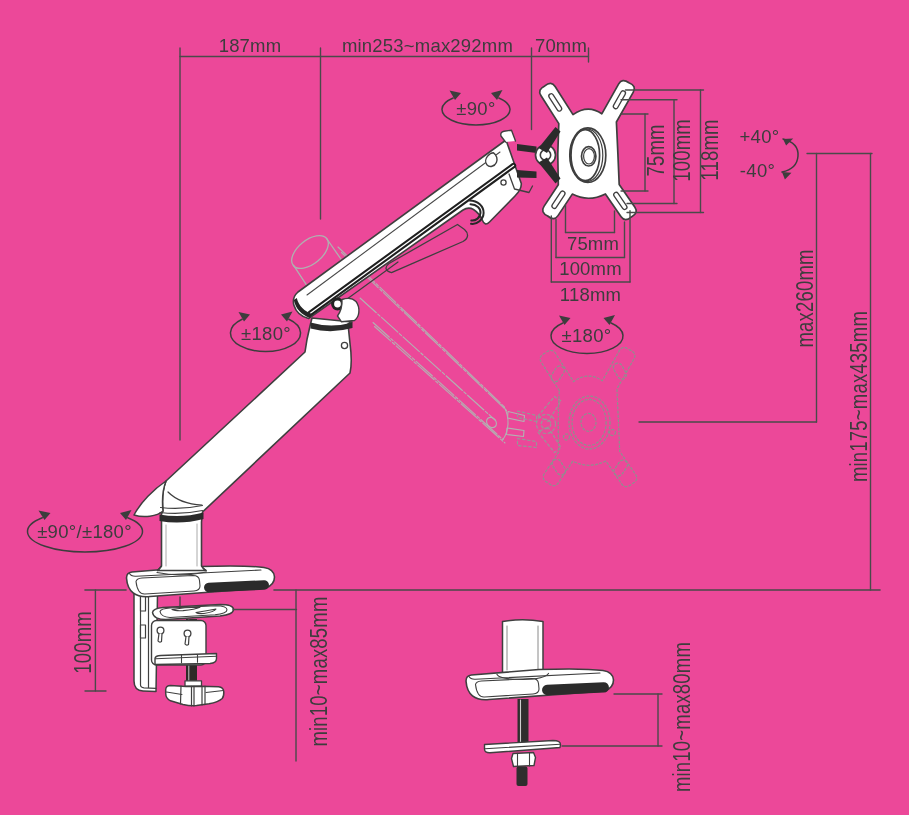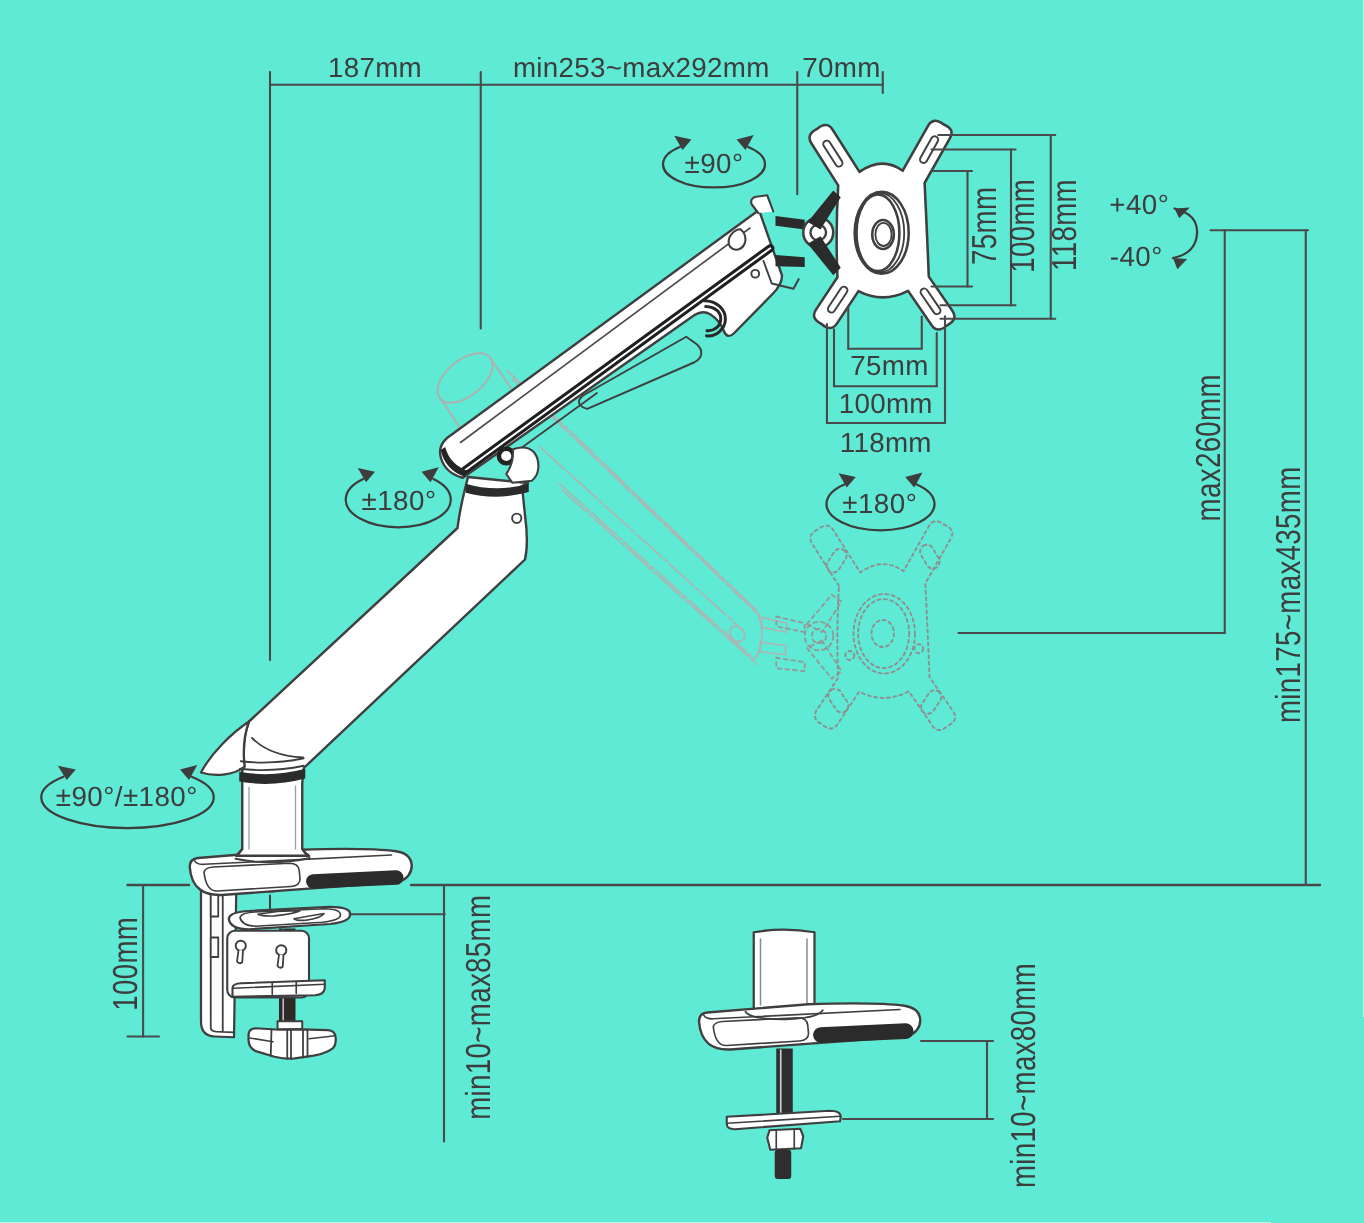--- a/index.html
+++ b/index.html
@@ -1,16 +1,16 @@
 <!DOCTYPE html>
 <html><head>
 <meta charset="utf-8">
 <style>
   html,body{margin:0;padding:0;background:#ffffff;}
-  .wrap{width:909px;height:815px;position:relative;overflow:hidden;background:#5eead4;}
+  .wrap{width:909px;height:815px;position:relative;overflow:hidden;background:#ec4899;}
   svg{display:block;}
   text{font-family:"Liberation Sans", sans-serif;fill:#3d3d3d;}
   .dim{font-size:18.5px;letter-spacing:0.2px;}
   .ang{font-size:18.5px;letter-spacing:0.3px;}
 </style>
 </head>
 <body>
 <div class="wrap">
 <svg width="909" height="815" viewBox="0 0 909 815" fill="none" stroke-linecap="round" stroke-linejoin="round">
 

